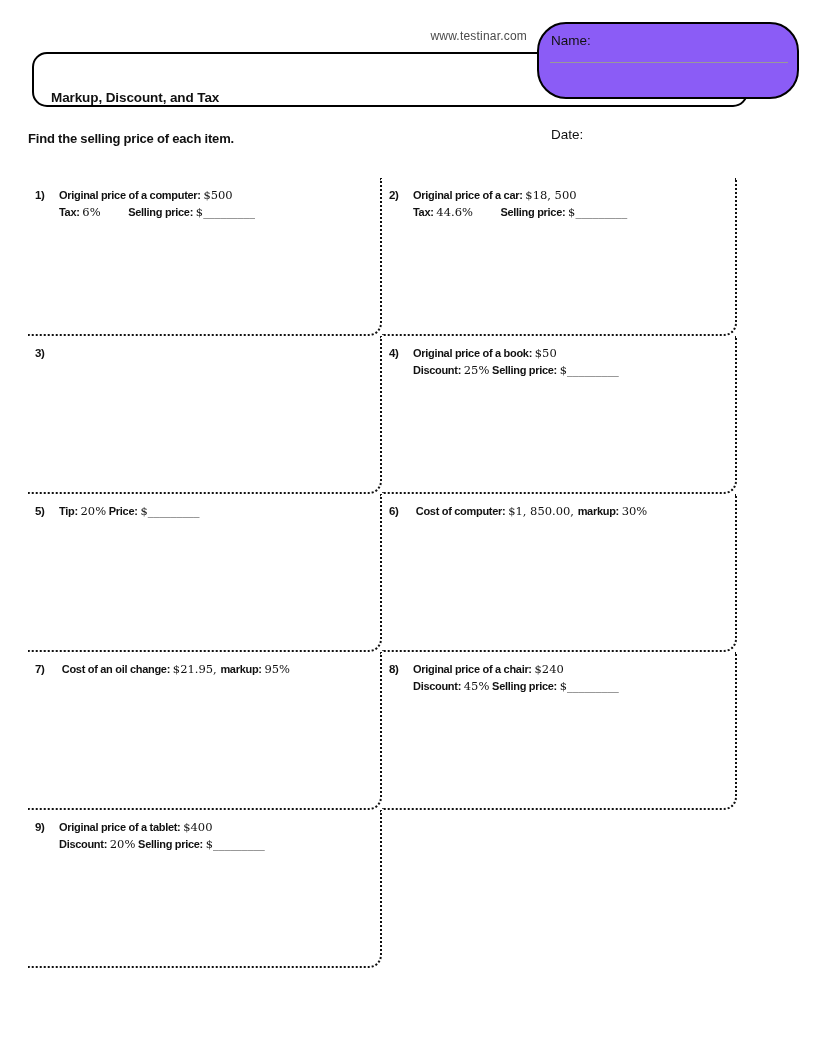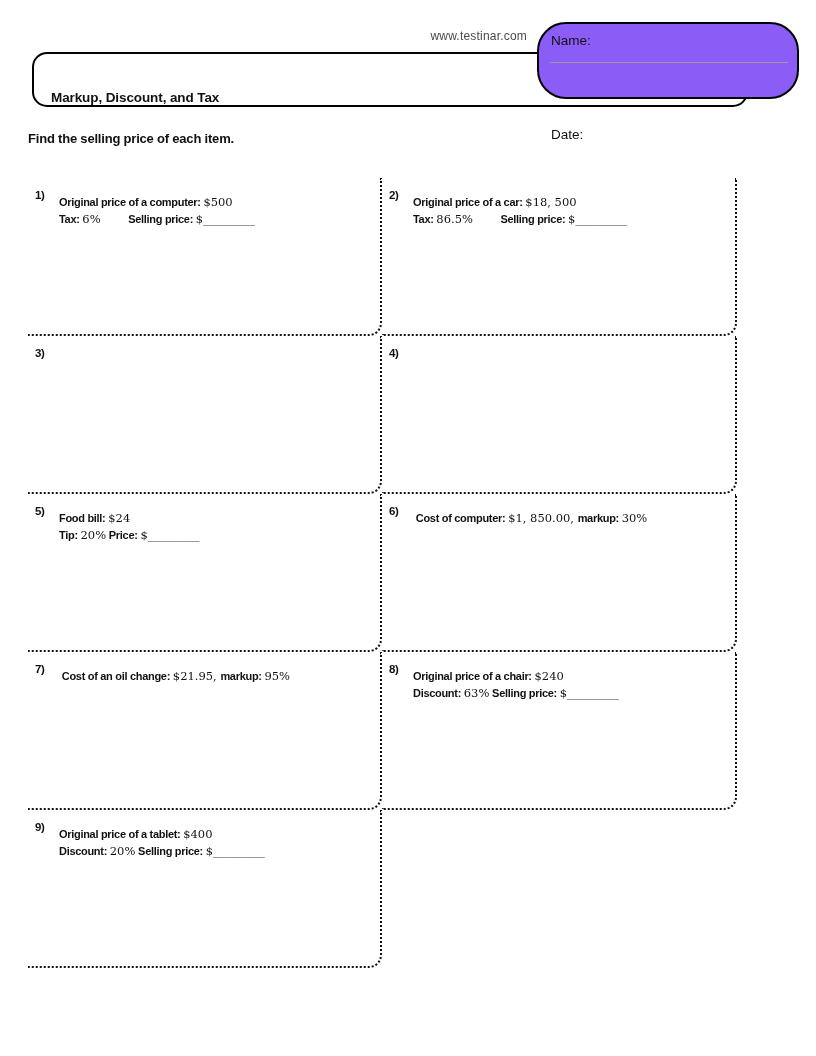--- a/index.html
+++ b/index.html
@@ -75,21 +75,21 @@
     padding:9px 6px 0 7px;
     display:flex;
     align-items:flex-start;
   }
   .pnum{
     flex:0 0 24px;
     font-size:11.5px;font-weight:700;
     line-height:17px;
     letter-spacing:-.3px;
   }
-  .ptext{flex:1;min-width:0;margin-top:7px;}
+  .ptext{flex:1;min-width:0;}
   .pline{
     font-size:11px;font-weight:700;
     line-height:17px;
     letter-spacing:-.3px;
     white-space:pre;
   }
   .pline .num{
     font-family:"DejaVu Serif",serif;
     font-weight:400;
     font-size:11.5px;
@@ -120,53 +120,56 @@
         <span class="pnum">1)</span>
         <div class="ptext">
           <div class="pline">Original price of a computer: <span class="num">$500</span></div>
           <div class="pline">Tax: <span class="num">6%</span>          Selling price: <span class="num">$</span><span class="num">_________</span></div>
         </div>
       </div>
       <div class="cell">
         <span class="pnum">2)</span>
         <div class="ptext">
           <div class="pline">Original price of a car: <span class="num">$18, 500</span></div>
-          <div class="pline">Tax: <span class="num">86.5%</span>          Selling price: <span class="num">$</span><span class="num">_________</span></div>
+          <div class="pline">Tax: <span class="num">44.6%</span>          Selling price: <span class="num">$</span><span class="num">_________</span></div>
         </div>
       </div>
       <div class="cell">
         <span class="pnum">3)</span>
       </div>
       <div class="cell">
         <span class="pnum">4)</span>
+        <div class="ptext">
+          <div class="pline">Original price of a book: <span class="num">$50</span></div>
+          <div class="pline">Discount: <span class="num">25%</span> Selling price: <span class="num">$</span><span class="num">_________</span></div>
+        </div>
       </div>
       <div class="cell">
         <span class="pnum">5)</span>
         <div class="ptext">
-          <div class="pline">Food bill: <span class="num">$24</span></div>
           <div class="pline">Tip: <span class="num">20%</span> Price: <span class="num">$</span><span class="num">_________</span></div>
         </div>
       </div>
       <div class="cell">
         <span class="pnum">6)</span>
         <div class="ptext">
           <div class="pline"> Cost of computer: <span class="num">$1, 850.00, </span>markup: <span class="num">30%</span></div>
         </div>
       </div>
       <div class="cell">
         <span class="pnum">7)</span>
         <div class="ptext">
           <div class="pline"> Cost of an oil change: <span class="num">$21.95, </span>markup: <span class="num">95%</span></div>
         </div>
       </div>
       <div class="cell">
         <span class="pnum">8)</span>
         <div class="ptext">
           <div class="pline">Original price of a chair: <span class="num">$240</span></div>
-          <div class="pline">Discount: <span class="num">63%</span> Selling price: <span class="num">$</span><span class="num">_________</span></div>
+          <div class="pline">Discount: <span class="num">45%</span> Selling price: <span class="num">$</span><span class="num">_________</span></div>
         </div>
       </div>
       <div class="cell">
         <span class="pnum">9)</span>
         <div class="ptext">
           <div class="pline">Original price of a tablet: <span class="num">$400</span></div>
           <div class="pline">Discount: <span class="num">20%</span> Selling price: <span class="num">$</span><span class="num">_________</span></div>
         </div>
       </div>
     </div>

